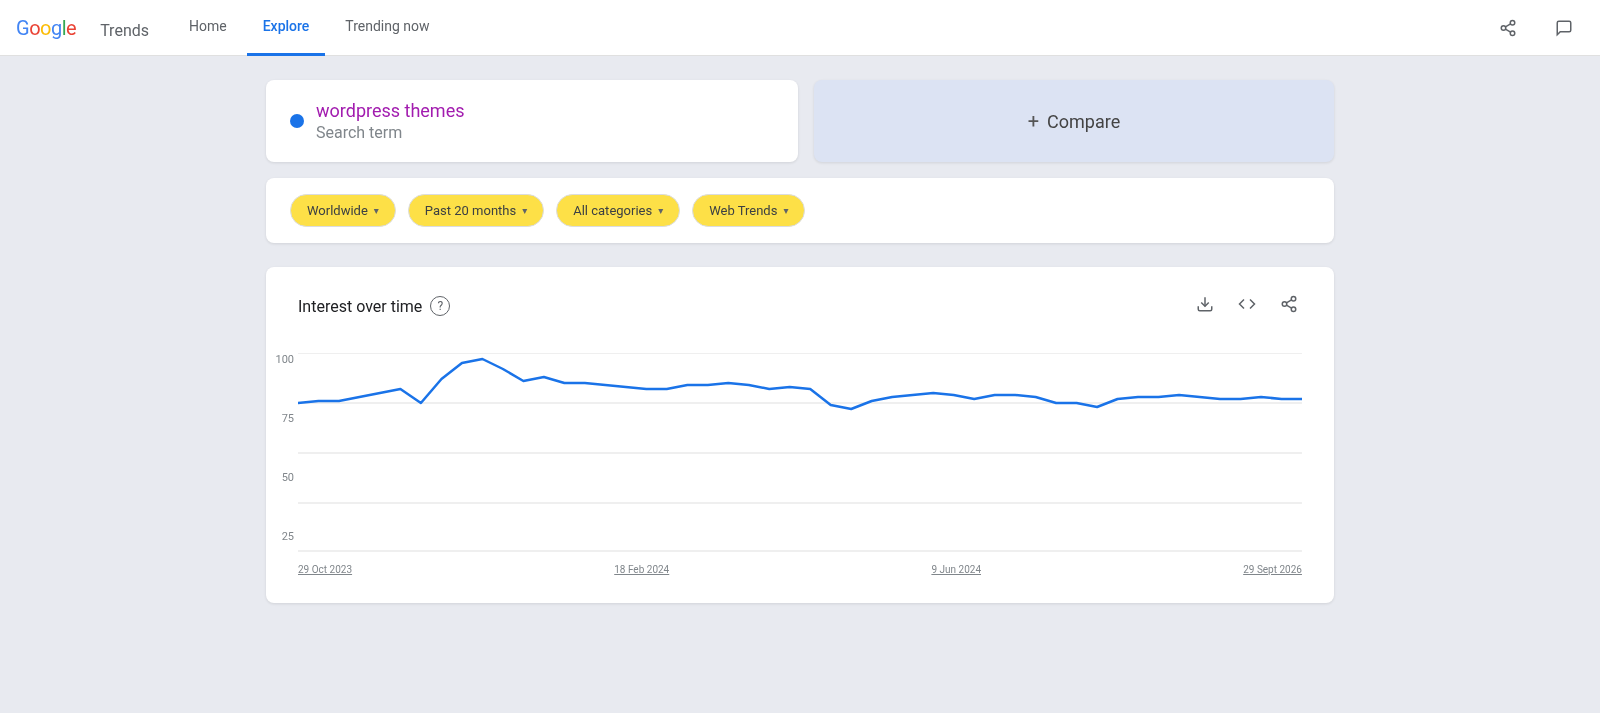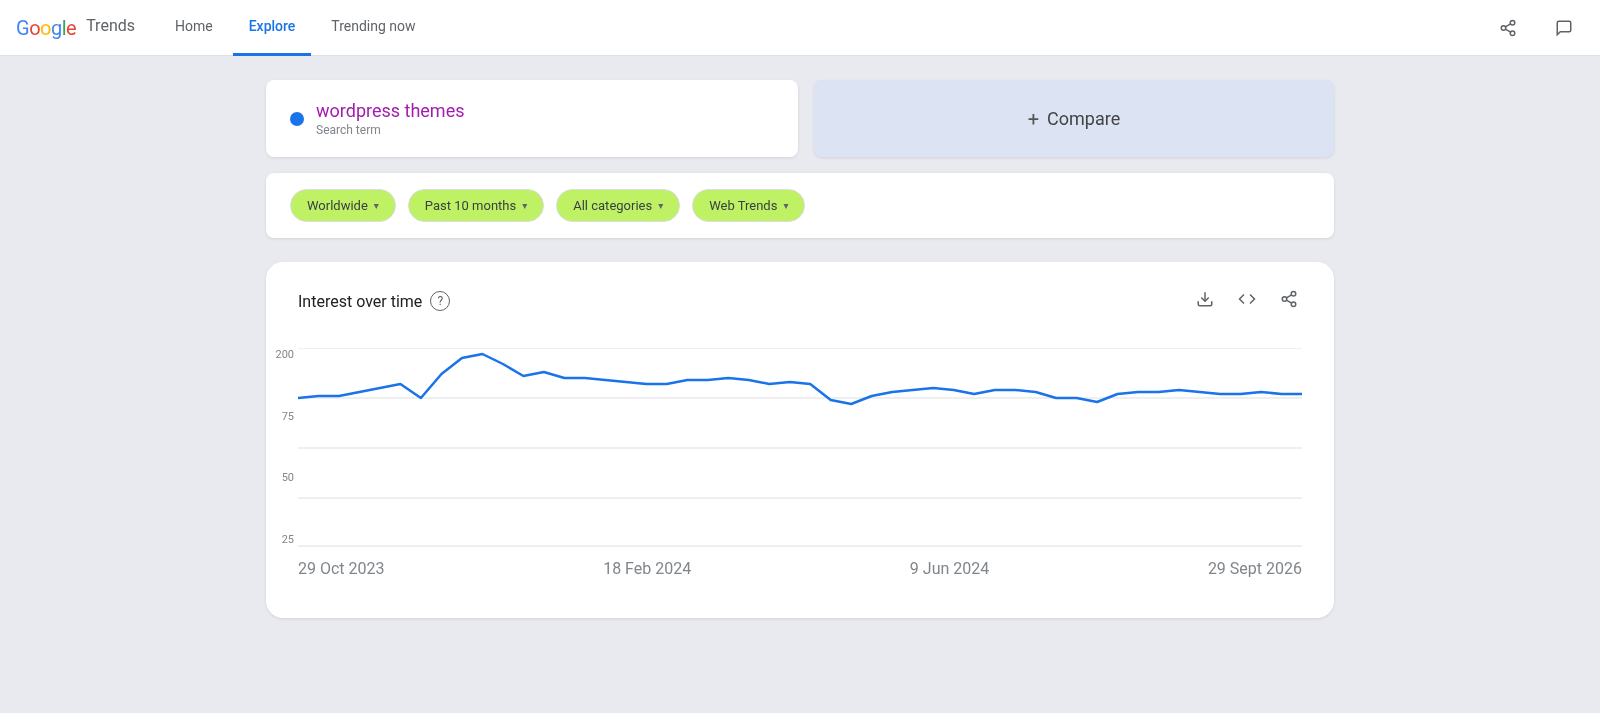--- a/index.html
+++ b/index.html
@@ -17,22 +17,22 @@
       display: flex;
       align-items: center;
       padding: 0 16px;
       height: 56px;
       border-bottom: 1px solid #e0e0e0;
       position: relative;
       z-index: 10;
     }
     .logo {
       display: flex;
-      align-items: flex-start;
-      gap: 4px;
+      align-items: flex-end;
+      gap: 18px;
       margin-right: 24px;
     }
     .logo-google {
       font-size: 20px;
       font-weight: 400;
       letter-spacing: -0.5px;
     }
     .logo-g { color: #4285F4; }
     .logo-o1 { color: #EA4335; }
     .logo-o2 { color: #FBBC05; }
@@ -118,21 +118,21 @@
     .search-text-block {
       display: flex;
       flex-direction: column;
     }
     .search-term {
       font-size: 18px;
       font-weight: 400;
       color: #a21caf;
     }
     .search-type {
-      font-size: 12px;
+      font-size: 16px;
       color: #80868b;
       margin-top: 2px;
     }
     .compare-card {
       background: #dce3f3;
       border-radius: 8px;
       padding: 20px 24px;
       width: 520px;
       display: flex;
       align-items: center;
@@ -162,33 +162,33 @@
     .filter-select {
       border: 1px solid #dadce0;
       border-radius: 20px;
       padding: 8px 16px;
       font-size: 13px;
       color: #3c4043;
       display: flex;
       align-items: center;
       gap: 6px;
       cursor: pointer;
-      background: #bef264;
+      background: #fde047;
       white-space: nowrap;
     }
     .chevron {
       font-size: 10px;
       color: #5f6368;
     }
 
     
     .chart-card {
       background: #fff;
-      border-radius: 17px;
-      padding: 24px 32px 40px 32px;
+      border-radius: 8px;
+      padding: 24px 32px 28px 32px;
       box-shadow: 0 1px 3px rgba(0,0,0,0.1);
     }
     .chart-header {
       display: flex;
       align-items: center;
       justify-content: space-between;
       margin-bottom: 32px;
     }
     .chart-title-row {
       display: flex;
@@ -232,24 +232,25 @@
       width: 100%;
     }
     .chart-svg {
       width: 100%;
       height: 200px;
     }
 
     .x-axis-labels {
       display: flex;
       justify-content: space-between;
-      font-size: 16px;
+      font-size: 10px;
       color: #80868b;
       margin-top: 8px;
       padding: 0 0 0 0;
+      text-decoration: underline;
     }
   </style>
 </head>
 <body>
 
 <header class="header">
   <div class="logo">
     <span class="logo-google">
       <span class="logo-g">G</span><span class="logo-o1">o</span><span class="logo-o2">o</span><span class="logo-g2">g</span><span class="logo-l">l</span><span class="logo-e">e</span>
     </span>
@@ -293,21 +294,21 @@
       <span>Compare</span>
     </div>
   </div>
 
   <div class="filters-card">
     <div class="filter-select">
       <span>Worldwide</span>
       <span class="chevron">▾</span>
     </div>
     <div class="filter-select">
-      <span>Past 10 months</span>
+      <span>Past 20 months</span>
       <span class="chevron">▾</span>
     </div>
     <div class="filter-select">
       <span>All categories</span>
       <span class="chevron">▾</span>
     </div>
     <div class="filter-select">
       <span>Web Trends</span>
       <span class="chevron">▾</span>
     </div>
@@ -352,21 +353,21 @@
         <line x1="0" y1="50" x2="1000" y2="50" stroke="#e0e0e0" stroke-width="1"></line>
         <line x1="0" y1="100" x2="1000" y2="100" stroke="#e0e0e0" stroke-width="1"></line>
         <line x1="0" y1="150" x2="1000" y2="150" stroke="#e0e0e0" stroke-width="1"></line>
         <line x1="0" y1="198" x2="1000" y2="198" stroke="#e0e0e0" stroke-width="1"></line>
 
         <path id="chart-line" fill="none" stroke="#1a73e8" stroke-width="2.5" stroke-linejoin="round" stroke-linecap="round" d="M0.0,50.0 L20.4,48.0 L40.8,48.0 L61.2,44.0 L81.6,40.0 L102.0,36.0 L122.4,50.0 L142.9,26.0 L163.3,10.0 L183.7,6.0 L204.1,16.0 L224.5,28.0 L244.9,24.0 L265.3,30.0 L285.7,30.0 L306.1,32.0 L326.5,34.0 L346.9,36.0 L367.3,36.0 L387.8,32.0 L408.2,32.0 L428.6,30.0 L449.0,32.0 L469.4,36.0 L489.8,34.0 L510.2,36.0 L530.6,52.0 L551.0,56.0 L571.4,48.0 L591.8,44.0 L612.2,42.0 L632.7,40.0 L653.1,42.0 L673.5,46.0 L693.9,42.0 L714.3,42.0 L734.7,44.0 L755.1,50.0 L775.5,50.0 L795.9,54.0 L816.3,46.0 L836.7,44.0 L857.1,44.0 L877.6,42.0 L898.0,44.0 L918.4,46.0 L938.8,46.0 L959.2,44.0 L979.6,46.0 L1000.0,46.0"></path>
       </svg>
 
       
       <div style="position:absolute; left:-32px; top:0; bottom:32px; display:flex; flex-direction:column; justify-content:space-between; font-size:11px; color:#80868b; text-align:right; width:28px; pointer-events:none;">
-        <span>200</span>
+        <span>100</span>
         <span>75</span>
         <span>50</span>
         <span>25</span>
       </div>
 
       
       <div class="x-axis-labels">
         <span>29 Oct 2023</span>
         <span>18 Feb 2024</span>
         <span>9 Jun 2024</span>

